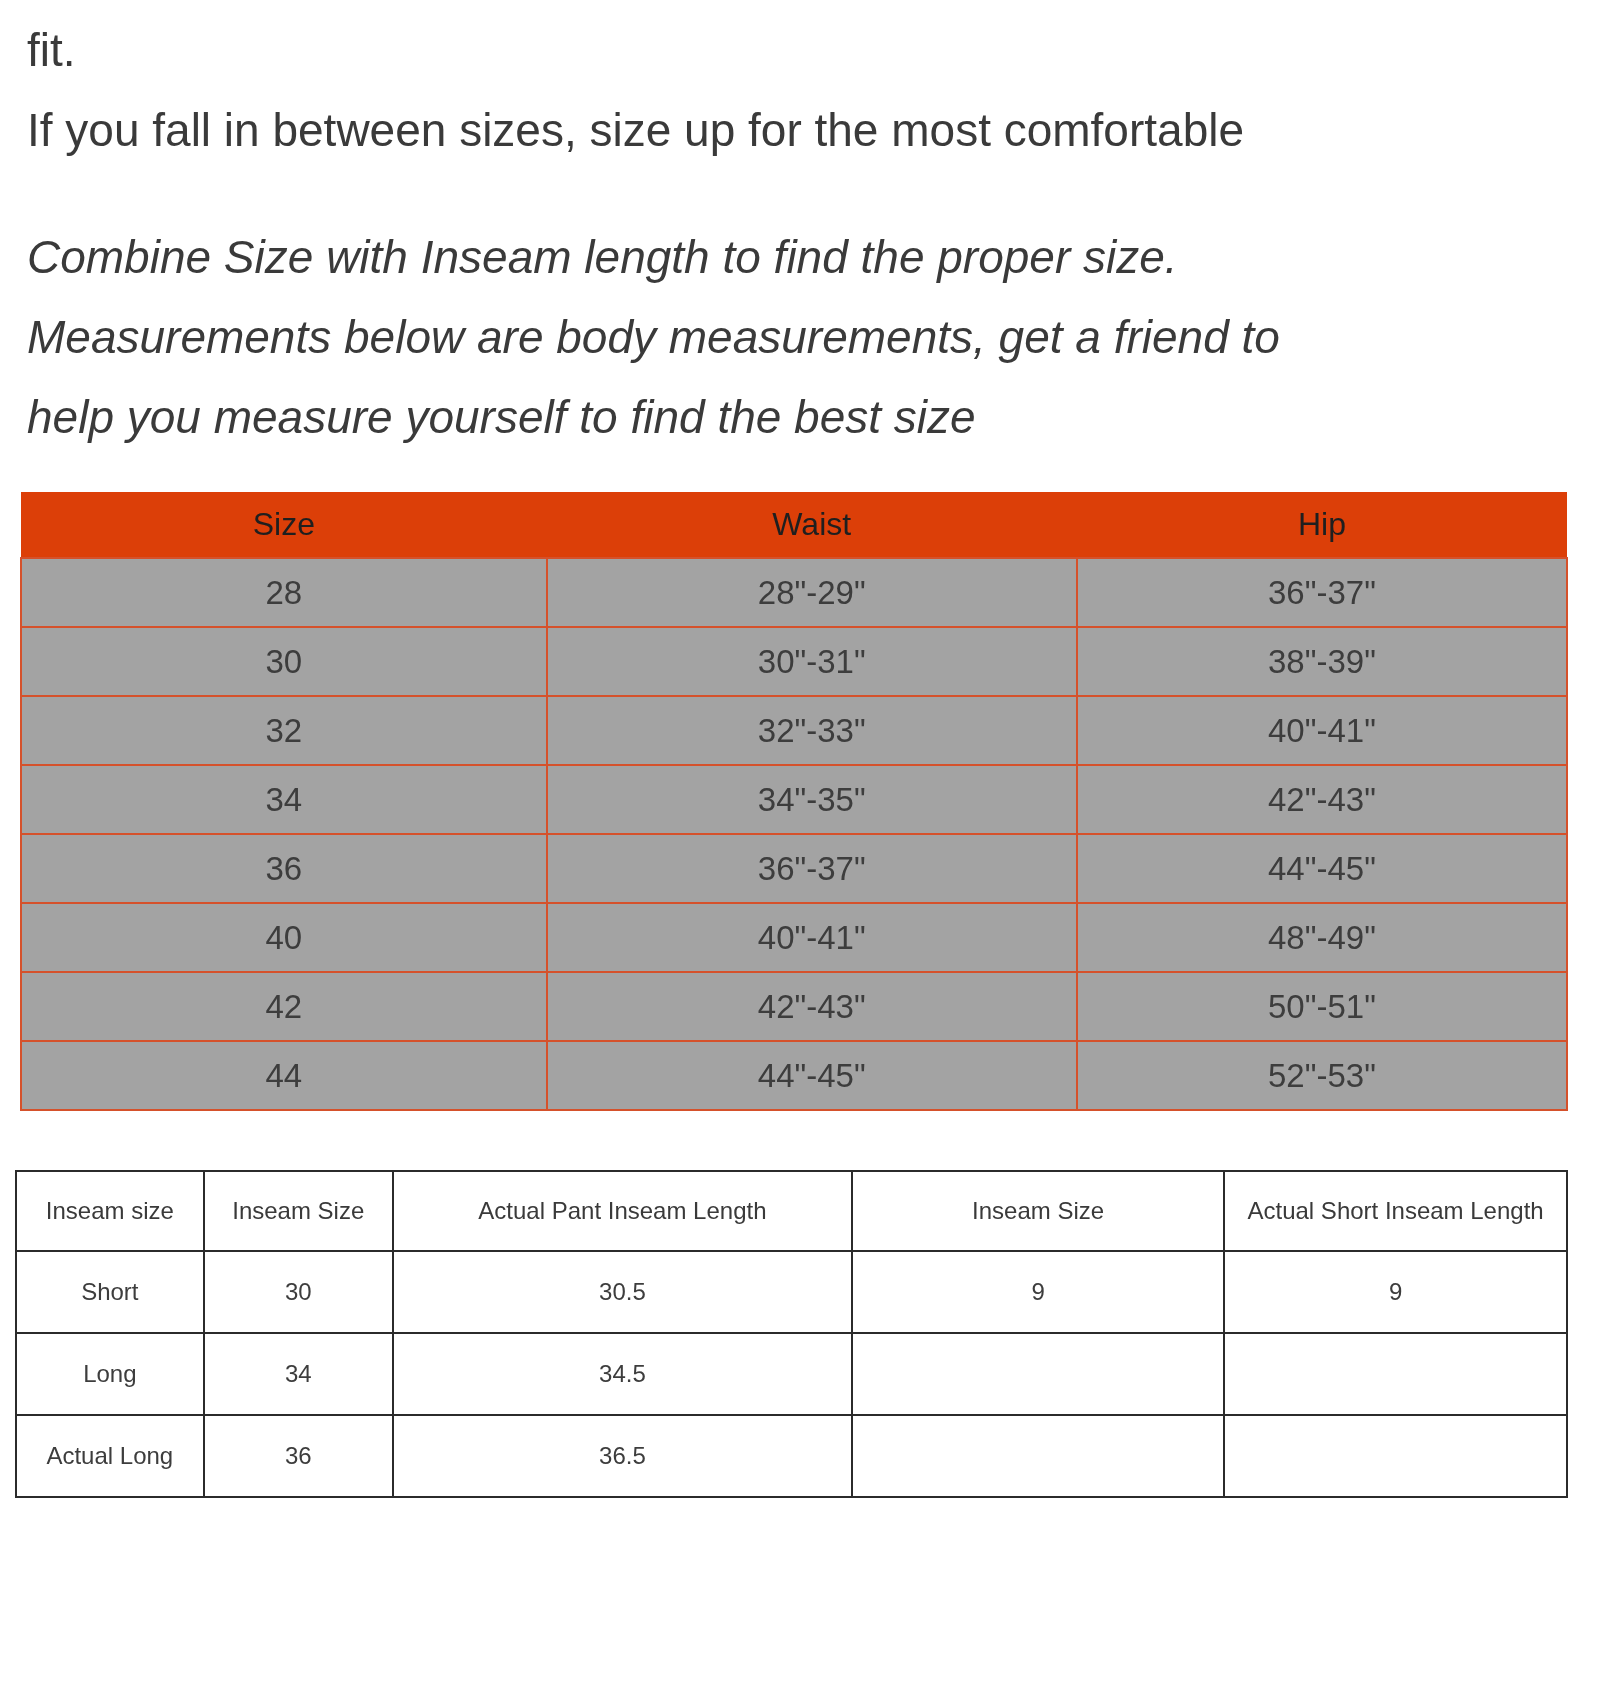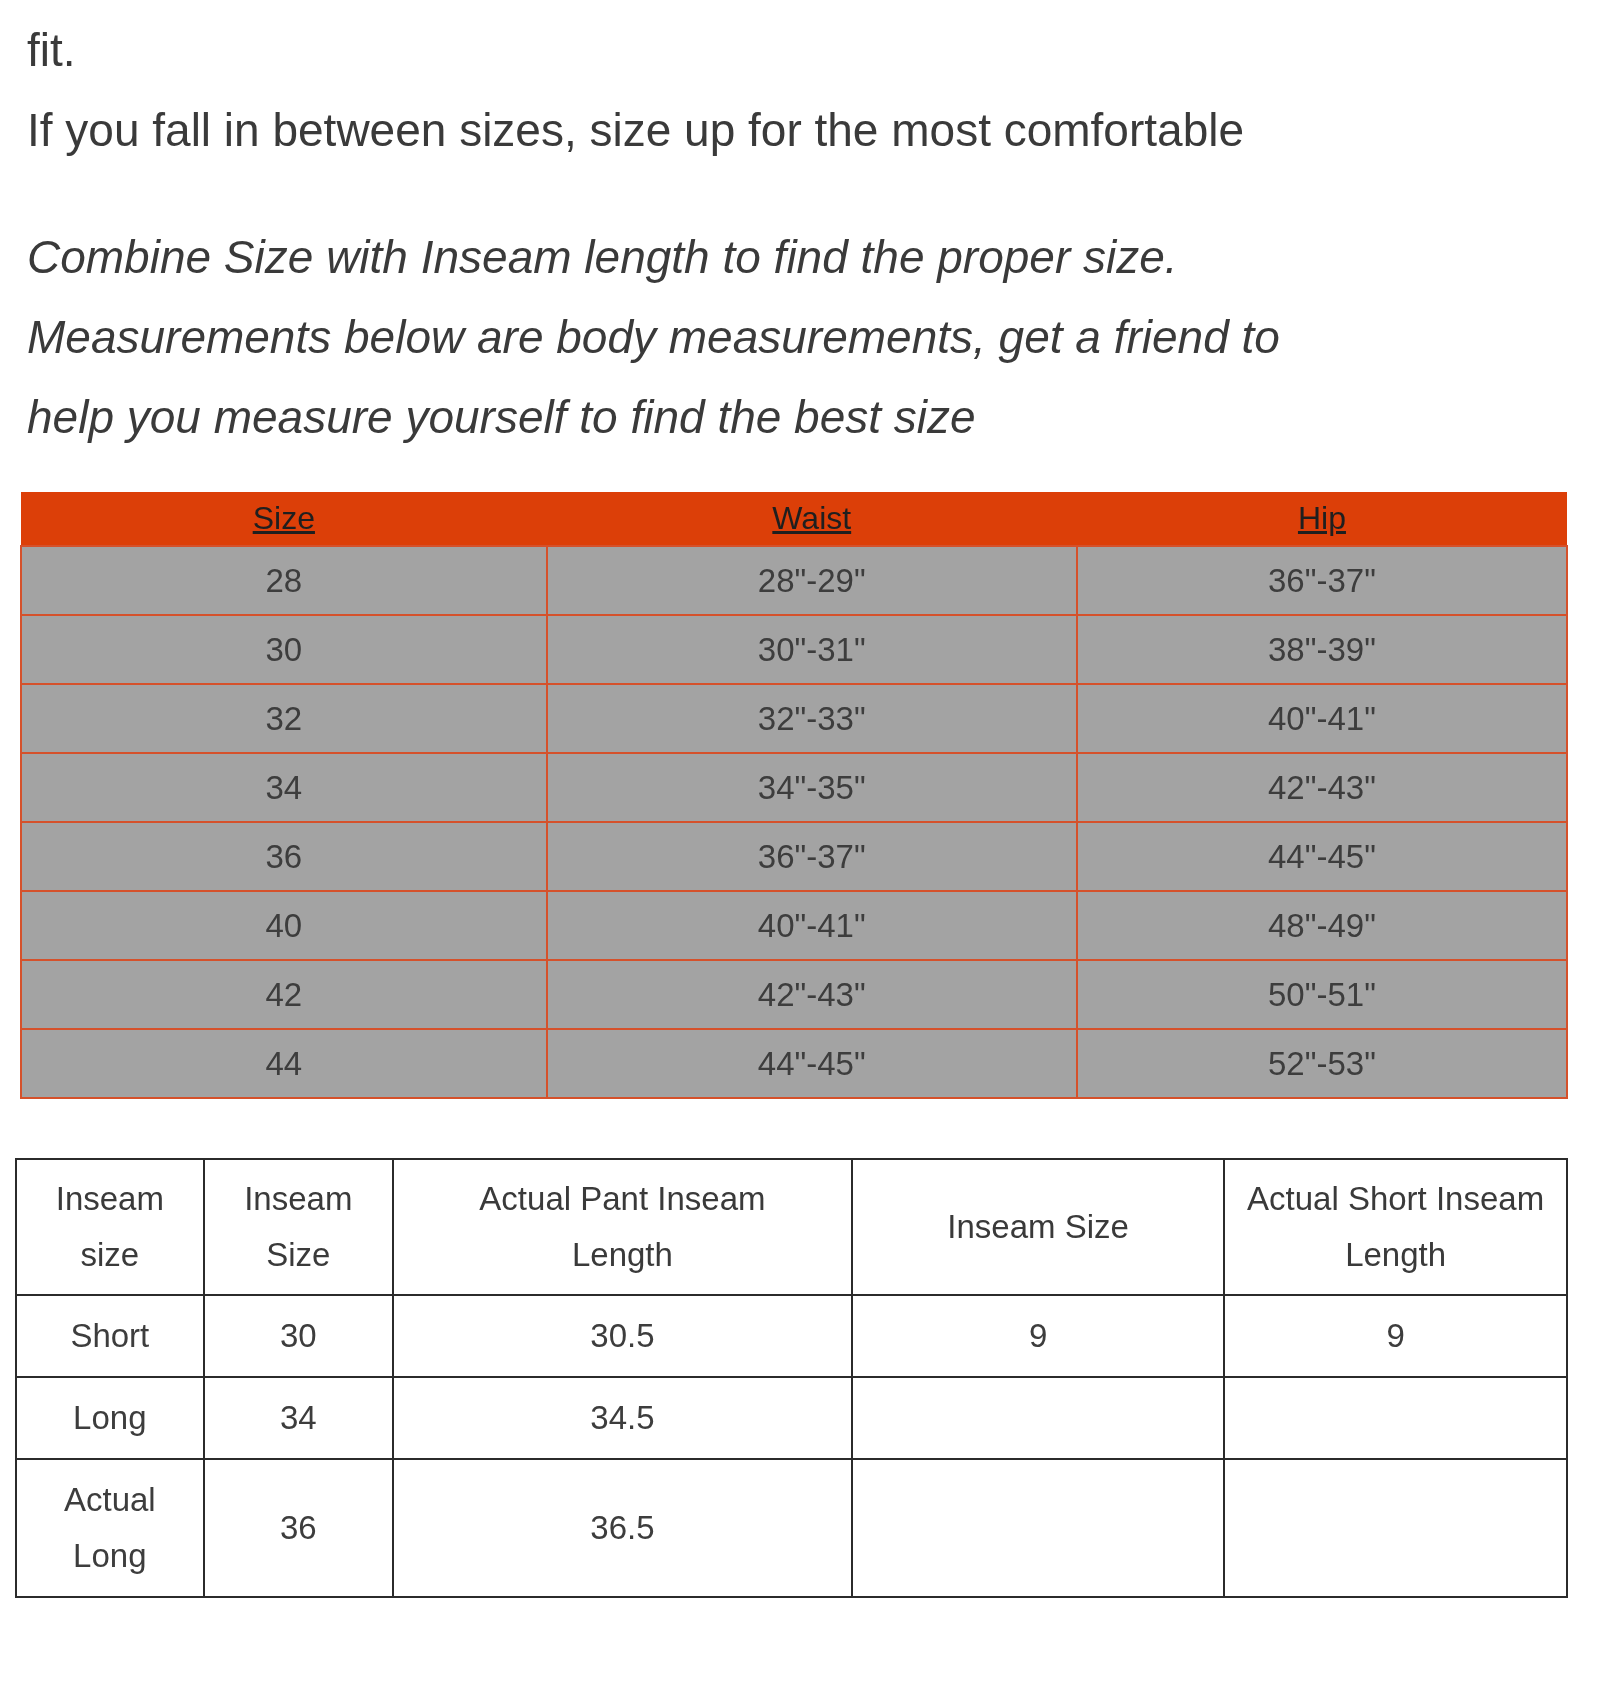--- a/index.html
+++ b/index.html
@@ -37,44 +37,43 @@
     margin: 35px 0 0 20px;
     width: 1548px;
     border-collapse: collapse;
     table-layout: fixed;
     text-align: center;
     font-size: 33px;
     color: #3D3D3D;
   }
   table.size-chart th {
     background: var(--accent);
-    height: 54px;
+    height: 66px;
     font-weight: 400;
     font-size: 32px;
     color: var(--header-text);
     border: 0;
-    text-decoration: underline;
   }
   table.size-chart td {
     border: 2px solid var(--t1-border);
     height: 69px;
     background: #a3a3a3;
   }
   table.size-chart th:nth-child(1), table.size-chart td:nth-child(1) { width: 34.0%; }
   table.size-chart th:nth-child(2), table.size-chart td:nth-child(2) { width: 34.3%; }
   table.size-chart th:nth-child(3), table.size-chart td:nth-child(3) { width: 31.7%; }
 
   
   table.inseam-chart {
     margin: 59px 0 0 15px;
     width: 1553px;
     border-collapse: collapse;
     table-layout: fixed;
     text-align: center;
-    font-size: 33px;
+    font-size: 24px;
     color: #3D3D3D;
   }
   table.inseam-chart th,
   table.inseam-chart td {
     border: 2px solid var(--t2-border);
     background: #ffffff;
     vertical-align: middle;
     font-weight: 400;
   }
   table.inseam-chart th {

